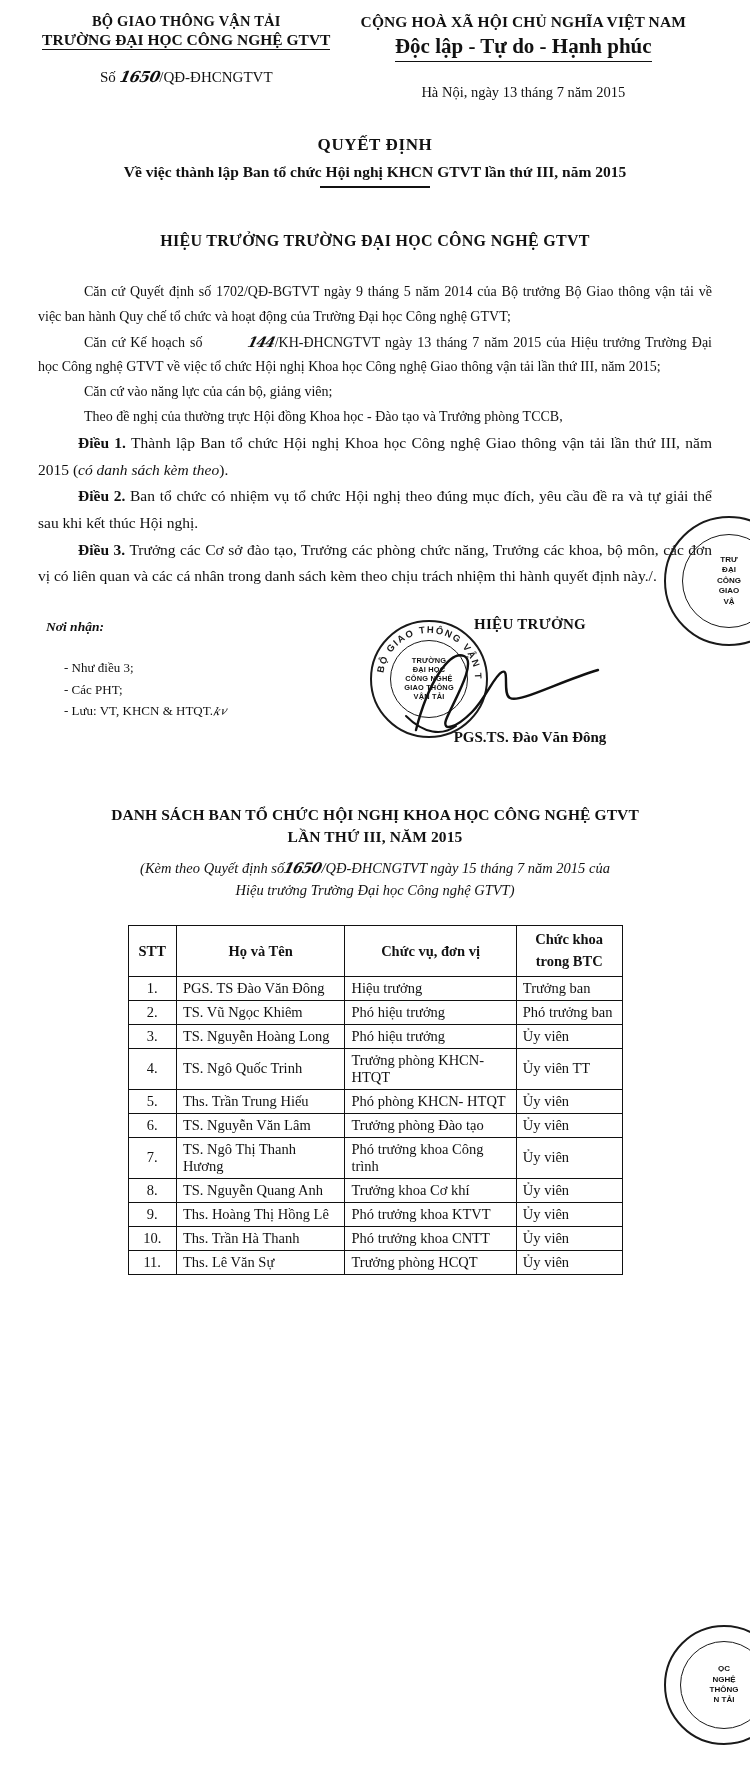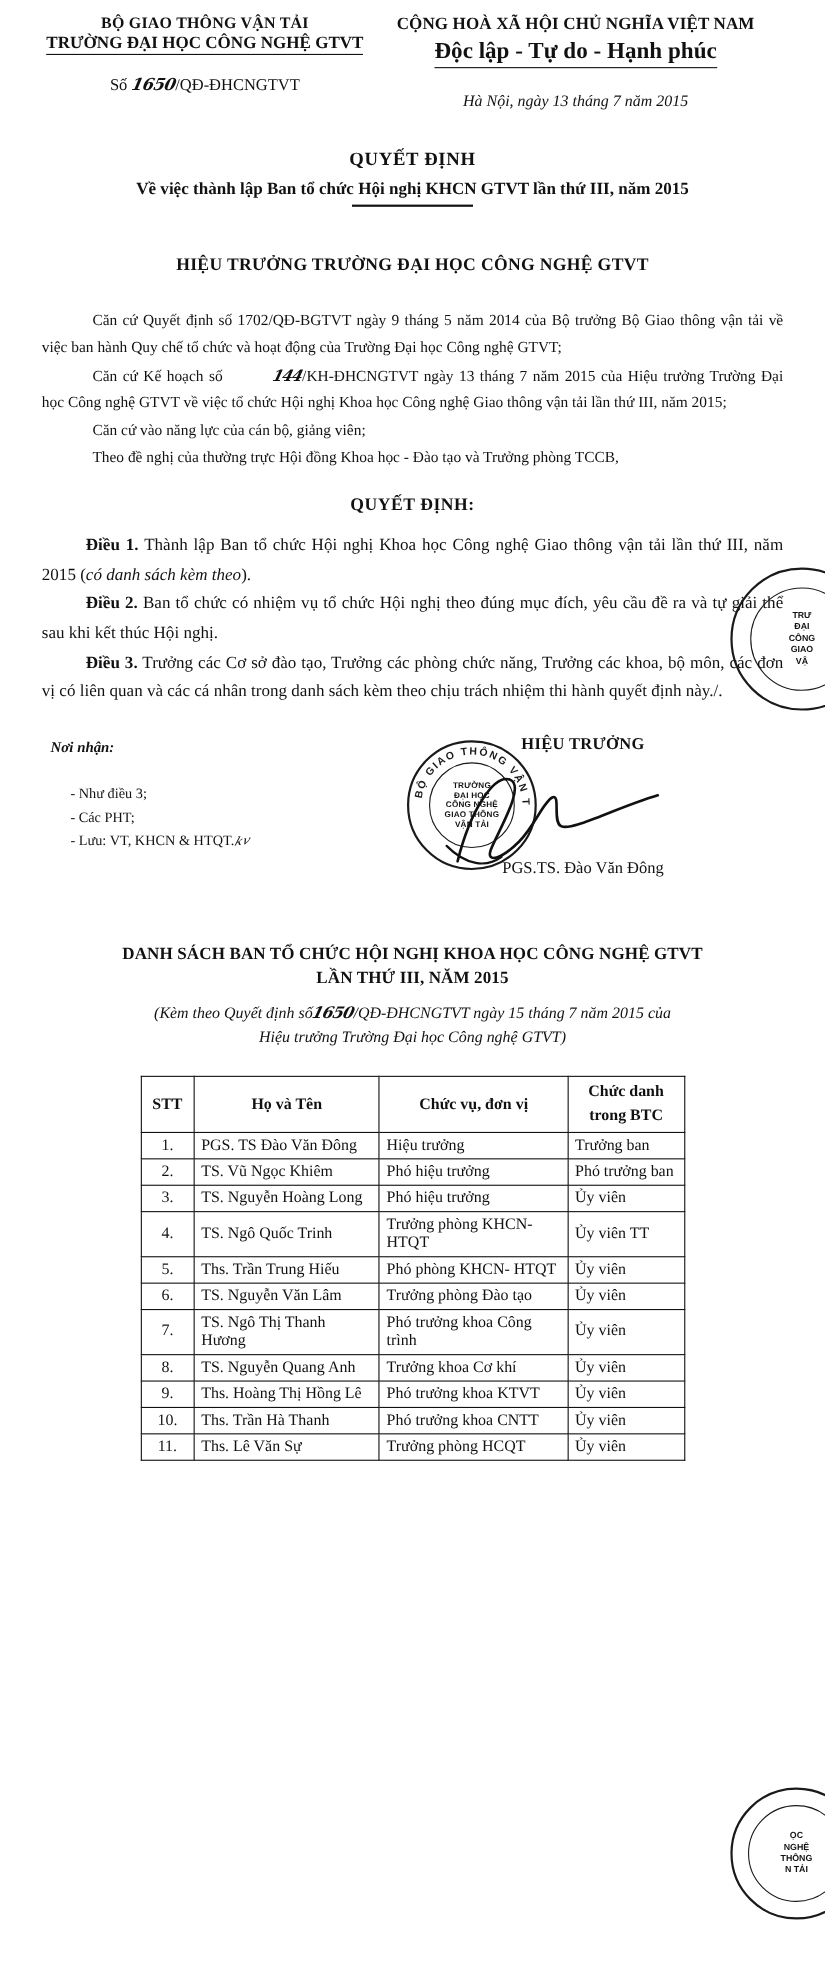--- a/index.html
+++ b/index.html
@@ -42,21 +42,21 @@
 
   .nation-line {
     font-size: 15.5px; font-weight: bold; letter-spacing: .1px; line-height: 1.3;
   }
   .motto {
     font-size: 21px; font-weight: bold; line-height: 1.3;
     display: inline-block; border-bottom: 1.6px solid #111; padding-bottom: 1px;
     margin-top: 1px;
   }
   .date-line {
-    font-style: italic; font-size: 14.5px; margin-top: 22px;
+    font-size: 14.5px; margin-top: 22px;
   }
 
   
   .title-block { text-align: center; margin-top: 34px; }
   .title-main { font-size: 17px; font-weight: bold; letter-spacing: .6px; }
   .title-sub {
     font-size: 15.5px; font-weight: bold; margin-top: 8px;
     display: inline-block; position: relative; padding-bottom: 7px;
   }
   .title-sub::after {
@@ -95,21 +95,21 @@
   .recipients ul { list-style: none; margin: 19px 0 0 0; padding-left: 18px; }
   .recipients li { white-space: nowrap; position: relative; }
   .rec-scribble {
     font-family: "DejaVu Serif", serif; font-style: italic;
     font-size: 11px; transform: skewX(-25deg) rotate(-8deg);
     display: inline-block; margin-left: 1px;
   }
 
   .signer { width: 54%; text-align: center; position: relative; }
   .signer-title { font-size: 15px; font-weight: bold; letter-spacing: .3px; }
-  .signer-name { font-size: 15px; font-weight: normal; margin-top: 96px; }
+  .signer-name { font-size: 15px; font-weight: bold; margin-top: 96px; }
 
   
   .seal {
     position: absolute; width: 118px; height: 118px; border-radius: 50%;
     border: 2.6px solid #1a1a1a;
     left: 22px; top: 4px;
     display: flex; align-items: center; justify-content: center;
   }
   .seal-inner {
     width: 78px; height: 78px; border-radius: 50%;
@@ -210,21 +210,20 @@
 
   <div class="authority">HIỆU TRƯỞNG TRƯỜNG ĐẠI HỌC CÔNG NGHỆ GTVT</div>
 
   <div class="body-block">
     <p class="para">Căn cứ Quyết định số 1702/QĐ-BGTVT ngày 9 tháng 5 năm 2014 của Bộ trưởng Bộ Giao thông vận tải về việc ban hành Quy chế tổ chức và hoạt động của Trường Đại học Công nghệ GTVT;</p>
     <p class="para"><span>Căn cứ Kế hoạch số</span><span class="handwrite">144</span><span>/KH-ĐHCNGTVT ngày 13 tháng 7 năm 2015 của Hiệu trưởng Trường Đại học Công nghệ GTVT về việc tổ chức Hội nghị Khoa học Công nghệ Giao thông vận tải lần thứ III, năm 2015;</span></p>
     <p class="para">Căn cứ vào năng lực của cán bộ, giảng viên;</p>
     <p class="para">Theo đề nghị của thường trực Hội đồng Khoa học - Đào tạo và Trưởng phòng TCCB,</p>
   </div>
 
-  <div class="decide-word">QUYẾT ĐỊNH:</div>
 
   <div>
     <p class="article"><b>Điều 1.</b><span> Thành lập Ban tổ chức Hội nghị Khoa học Công nghệ Giao thông vận tải lần thứ III, năm 2015 (</span><i>có danh sách kèm theo</i><span>).</span></p>
     <p class="article"><b>Điều 2.</b><span> Ban tổ chức có nhiệm vụ tổ chức Hội nghị theo đúng mục đích, yêu cầu đề ra và tự giải thể sau khi kết thúc Hội nghị.</span></p>
     <p class="article"><b>Điều 3.</b><span> Trưởng các Cơ sở đào tạo, Trưởng các phòng chức năng, Trưởng các khoa, bộ môn, các đơn vị có liên quan và các cá nhân trong danh sách kèm theo chịu trách nhiệm thi hành quyết định này./.</span></p>
   </div>
 
   <div class="sign-area">
 
     <div class="recipients">
@@ -273,21 +272,21 @@
     </div>
   </div>
 
   <table class="btc">
     <thead>
       <tr>
         <th>STT</th>
         <th>Họ và Tên</th>
         <th>Chức vụ, đơn vị</th>
         <th class="th-wrap">
-          <div>Chức danh</div>
+          <div>Chức khoa</div>
           <div>trong BTC</div>
         </th>
       </tr>
     </thead>
     <tbody>
       <tr>
           <td class="col-stt">1.</td>
           <td class="col-name">PGS. TS Đào Văn Đông</td>
           <td class="col-pos">Hiệu trưởng</td>
           <td class="col-role">Trưởng ban</td>

